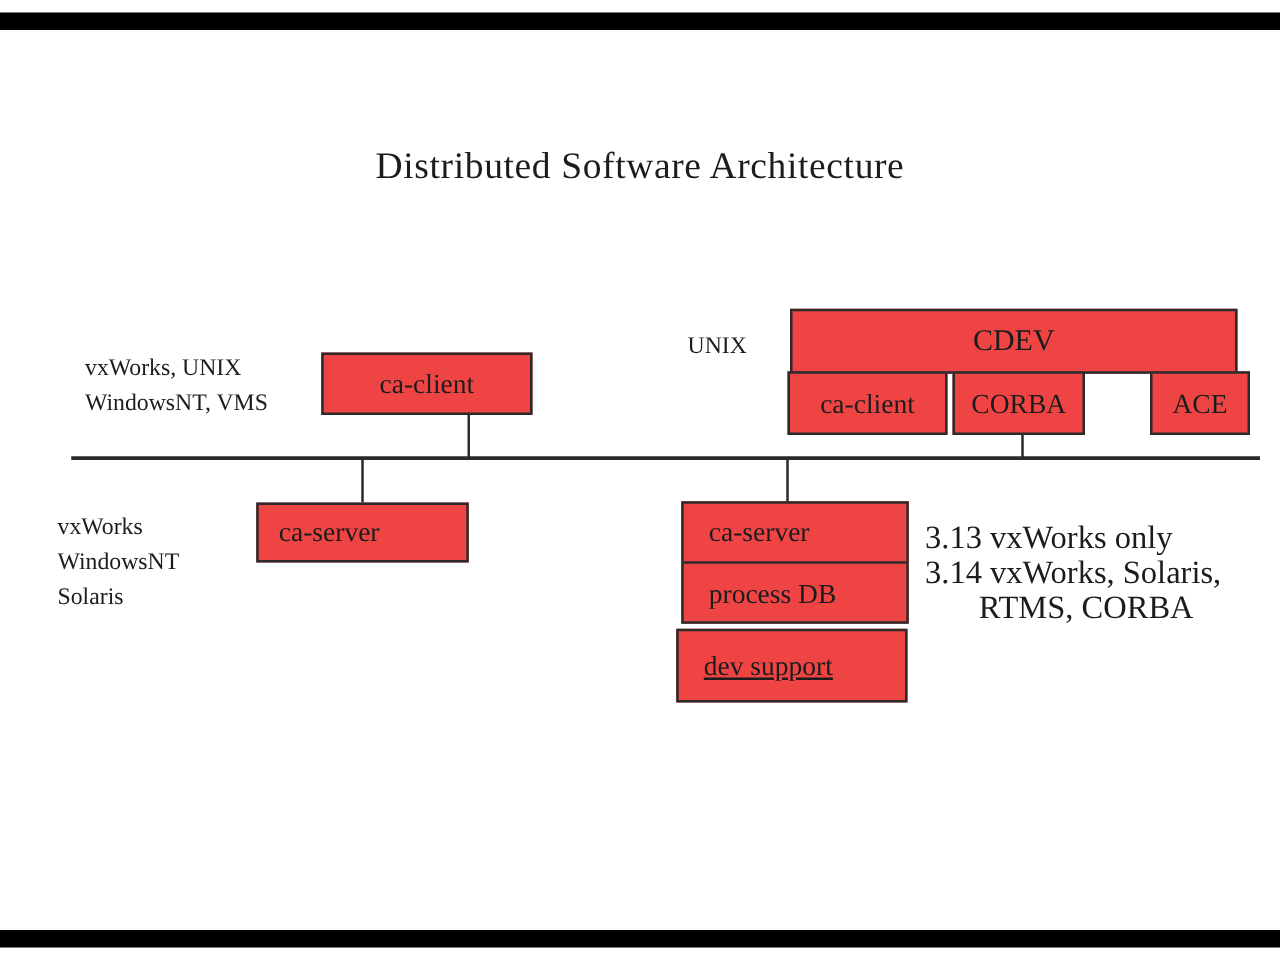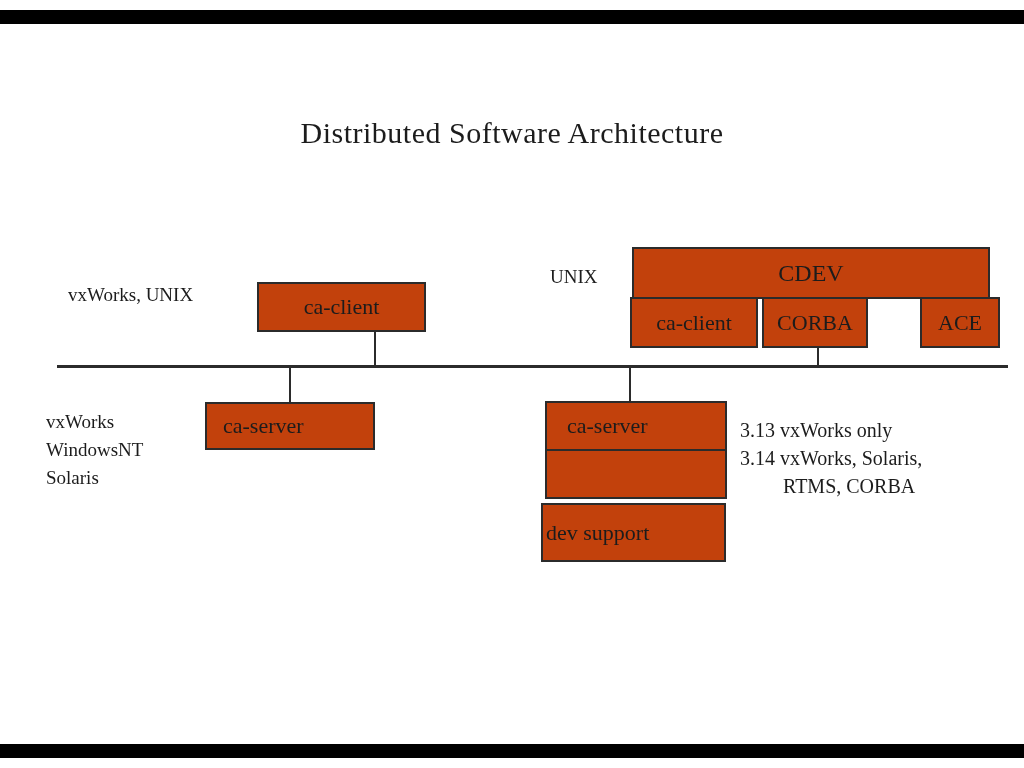--- a/index.html
+++ b/index.html
@@ -23,29 +23,29 @@
     letter-spacing: 0.5px;
     white-space: nowrap;
   }
   .lbl {
     font-size: 19px;
     line-height: 28px;
     white-space: nowrap;
   }
   .box {
     border: 2px solid #2b2b2b;
-    background: #c2410c;
+    background: #ef4444;
     display: flex;
     align-items: center;
     font-size: 22px;
     box-sizing: border-box;
     white-space: nowrap;
   }
   .center { justify-content: center; }
-  .padded { padding-left: 3px; }
+  .padded { padding-left: 20px; text-decoration: underline; }
   .hline { background: #2b2b2b; height: 3px; }
   .vline { background: #2b2b2b; width: 2px; }
   .cdev-header { font-size: 24px; }
   .stack-row {
     height: 48px;
     display: flex;
     align-items: center;
     font-size: 22px;
     padding-left: 20px;
     box-sizing: border-box;
@@ -57,20 +57,21 @@
 </head>
 <body>
 
 <div class="abs bar" style="top:10px;"></div>
 <div class="abs bar" style="top:744px;"></div>
 
 <div class="abs title">Distributed Software Architecture</div>
 
 <div class="abs lbl" style="left:68px; top:281px;">
   <div>vxWorks, UNIX</div>
+  <div>WindowsNT, VMS</div>
 </div>
 
 <div class="abs box center" style="left:257px; top:282px; width:169px; height:50px;">
   <span>ca-client</span>
 </div>
 
 <div class="abs vline" style="left:374px; top:331px; height:35px;"></div>
 
 <div class="abs lbl" style="left:538px; top:263px;margin-left:12px;">UNIX</div>
 
@@ -102,23 +103,26 @@
 <div class="abs box" style="left:205px; top:402px; width:170px; height:48px; padding-left:16px;">
   <span>ca-server</span>
 </div>
 
 <div class="abs vline" style="left:629px; top:366px; height:35px;"></div>
 
 <div class="abs box" style="left:545px; top:401px; width:182px; height:98px; display:block; padding:0;">
   <div class="stack-row divided">
     <span>ca-server</span>
   </div>
+  <div class="stack-row">
+    <span>process DB</span>
+  </div>
 </div>
 
 <div class="abs box padded" style="left:541px; top:503px; width:185px; height:59px;">
   <span>dev support</span>
 </div>
 
-<div class="abs lbl" style="left:740px; top:416px; line-height:28px; font-size:20px;">
+<div class="abs lbl" style="left:740px; top:416px; line-height:28px; font-size:26px;">
   <div>3.13 vxWorks only</div>
   <div>3.14 vxWorks, Solaris,</div>
   <div class="indent3">RTMS, CORBA</div>
 </div>
 
 </body></html>

